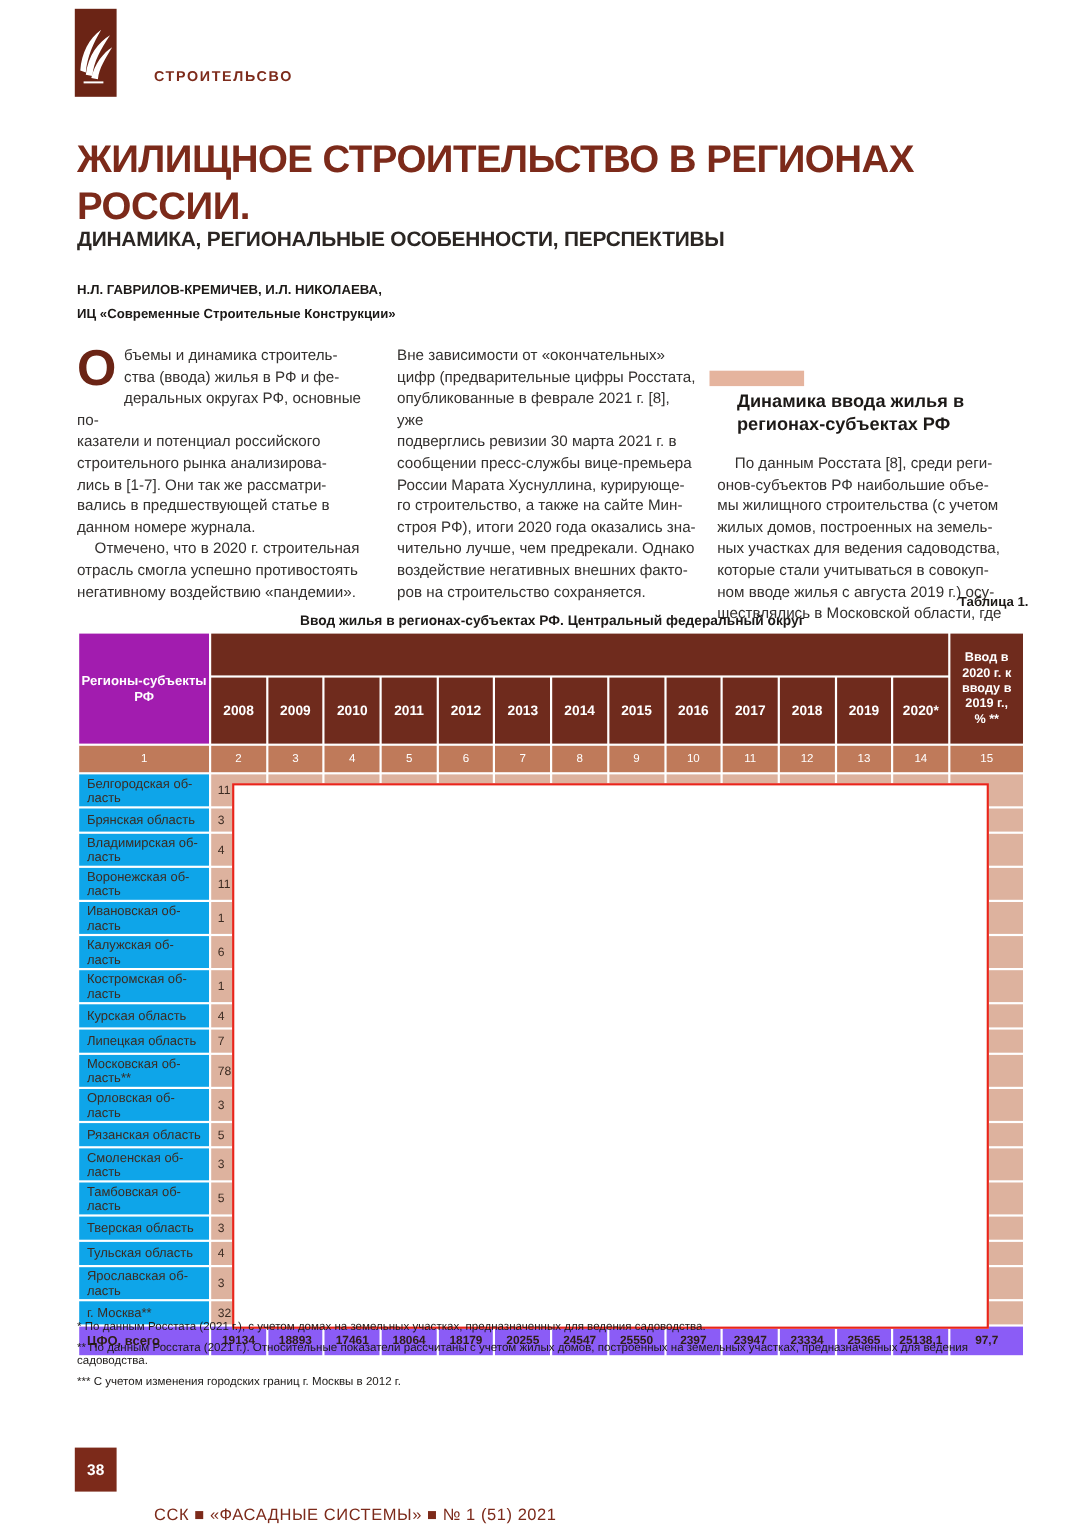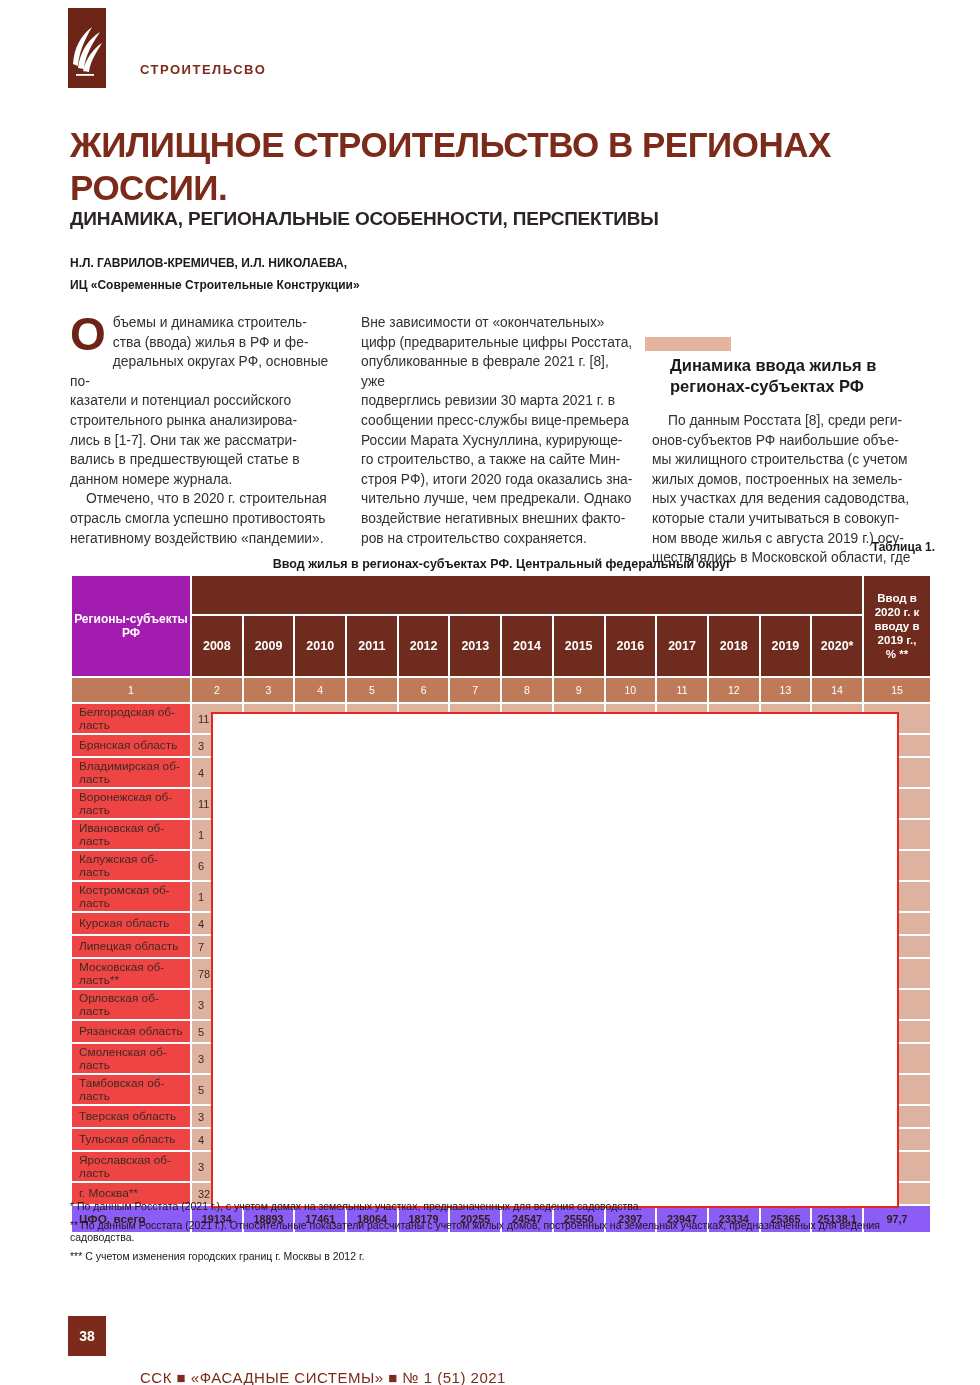--- a/index.html
+++ b/index.html
@@ -35,21 +35,21 @@
   .table-wrap{left:70px;top:574px;width:866px;}
   table{border-collapse:separate;border-spacing:2px;table-layout:fixed;width:862px;}
   td{overflow:hidden;}
   .region-header-cell{width:116px;background:#a21caf;color:#fff;font-weight:bold;font-size:12px;
       text-align:center;vertical-align:middle;white-space:pre-line;line-height:14px;}
   .band-cell{background:#6f2b1d;height:36px;}
   .last-header-cell{width:64px;background:#6f2b1d;color:#fff;font-weight:bold;font-size:11.5px;
       text-align:center;vertical-align:middle;white-space:pre-line;line-height:14px;}
   .year-cell{background:#6f2b1d;color:#fff;font-weight:bold;font-size:12.5px;text-align:center;height:58px;vertical-align:middle;}
   .num-cell{background:#bf7a5a;color:#fff;font-size:10.5px;text-align:center;height:22px;vertical-align:middle;}
-  .region-cell{background:#ef4444;font-size:11.8px;line-height:13px;color:#3b2b22;
+  .region-cell{background:#0ea5e9;font-size:11.8px;line-height:13px;color:#3b2b22;
       text-align:left;padding:0 4px 0 7px;vertical-align:middle;white-space:pre-line;}
   .val-cell{background:#ddb29e;font-size:11px;color:#3b2b22;text-align:left;padding-left:6px;vertical-align:middle;}
   .pct-cell{background:#ddb29e;}
   tr.r2 td{height:27px;}
   tr.r1 td{height:19px;}
   .total-row td{background:#8b5cf6;height:24px;font-weight:bold;font-size:10.8px;color:#2f1f15;
       text-align:center;vertical-align:middle;}
   .total-row td.total-label{text-align:left;padding-left:7px;font-size:11.8px;}
   .white-overlay{position:absolute;left:141px;top:138px;width:688px;bottom:26px;
       background:#ffffff;border:2px solid #e8251a;box-sizing:border-box;}

